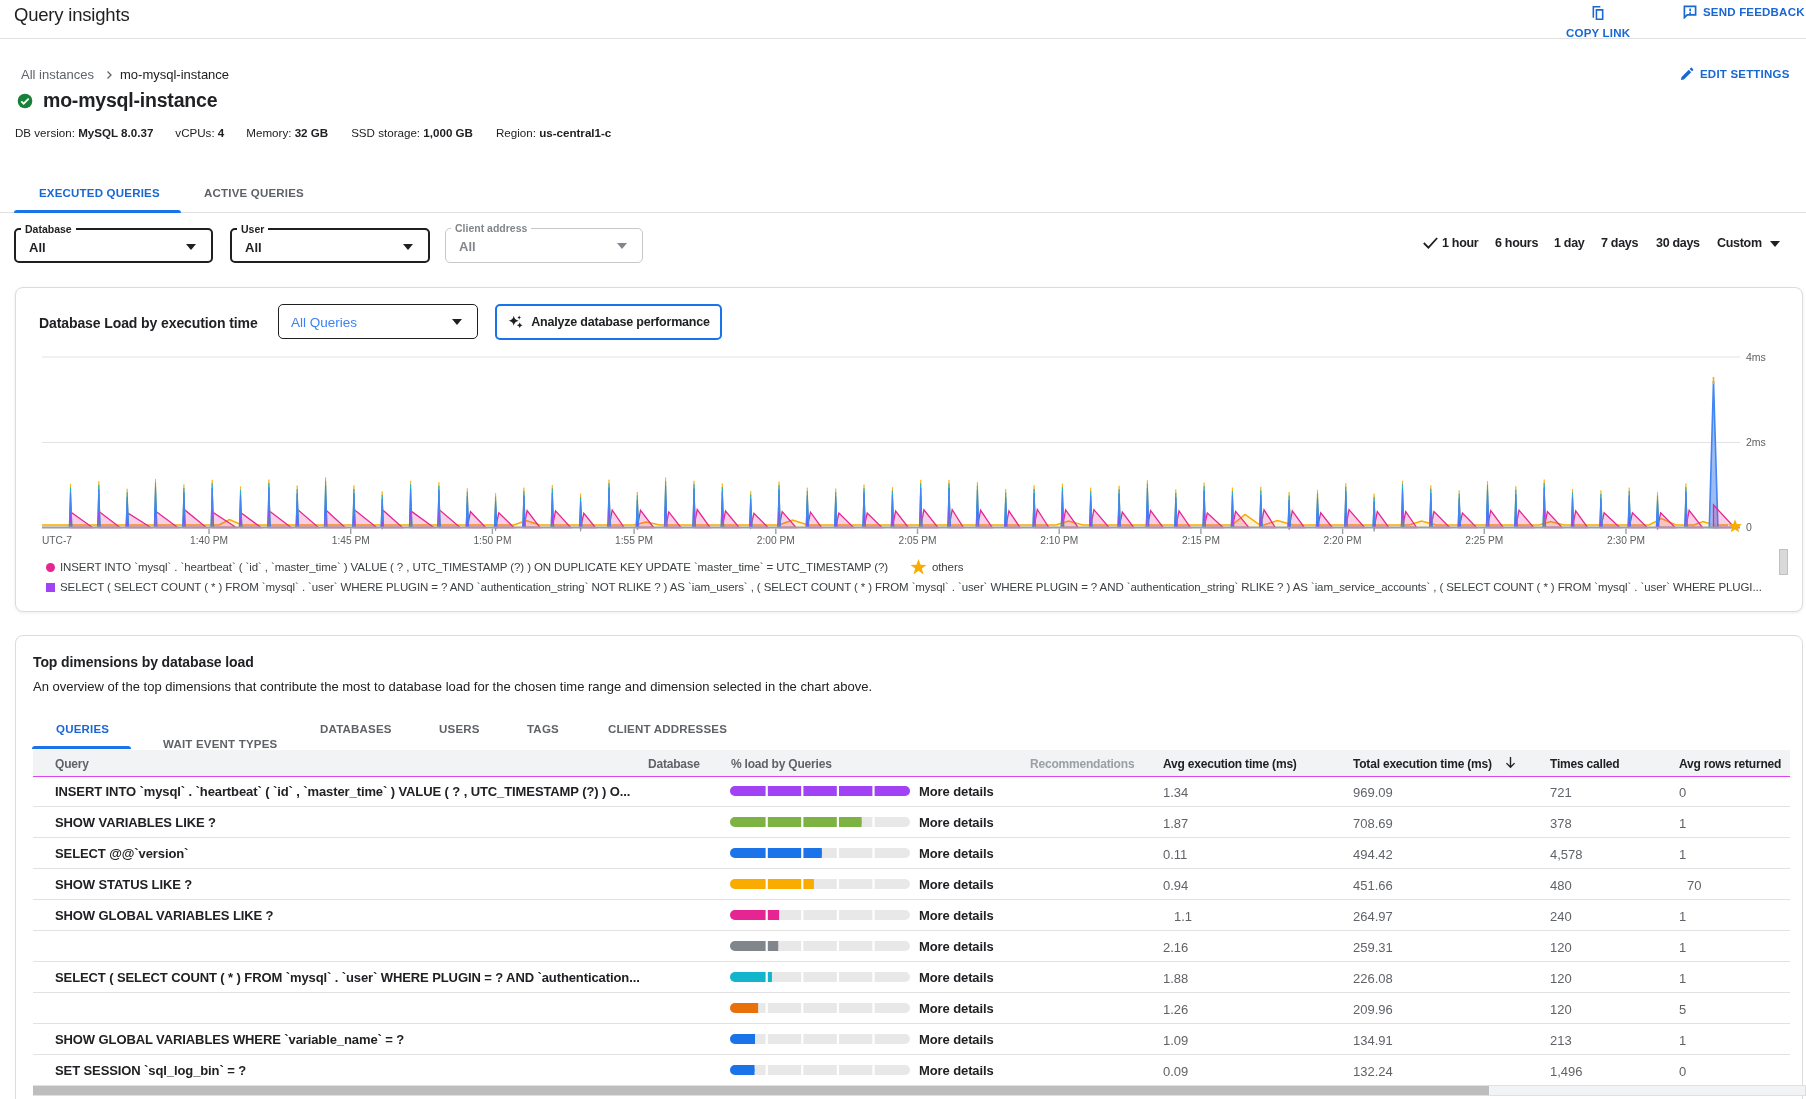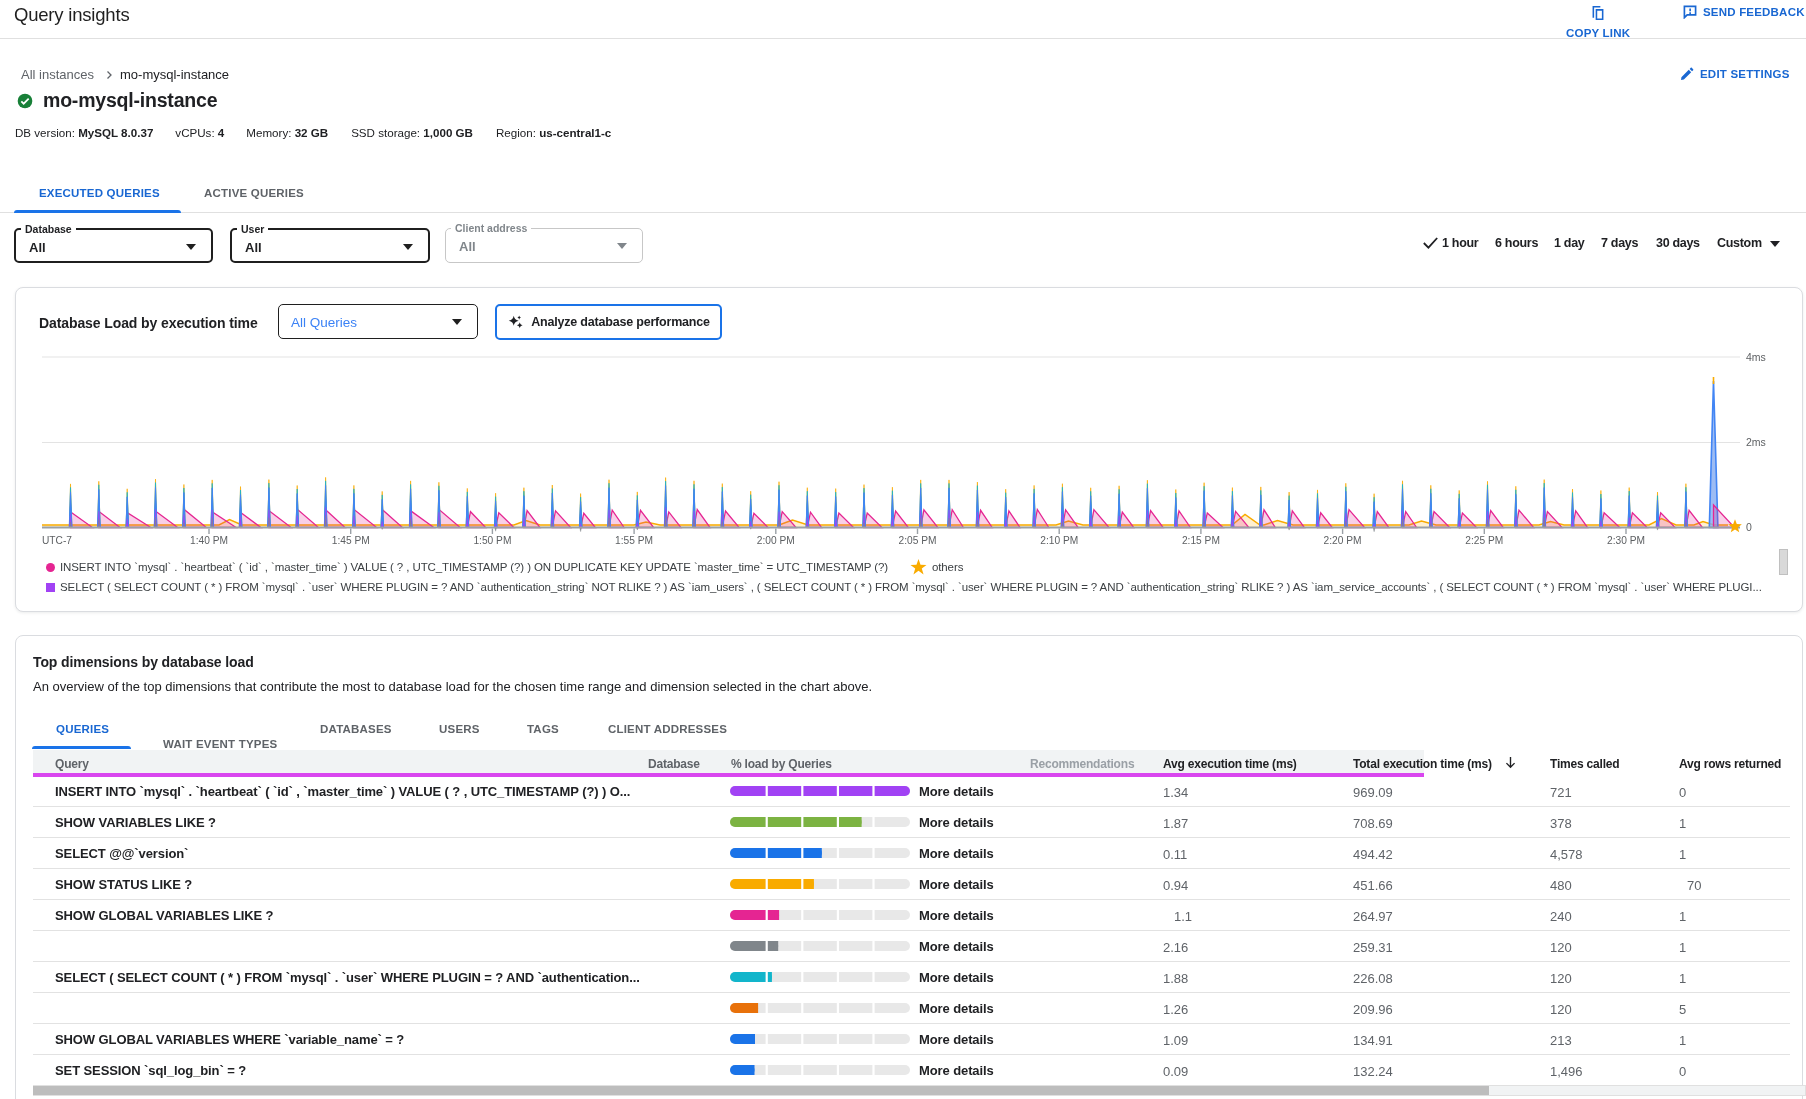--- a/index.html
+++ b/index.html
@@ -507,21 +507,21 @@
 <div class="abs" style="left:33px;top:679px;font-size:13px;letter-spacing:0;color:#202124">An overview of the top dimensions that contribute the most to database load for the chosen time range and dimension selected in the chart above.</div>
 
 <div class="tab" style="left:56px;top:723px;color:#1967d2">QUERIES</div>
 <div class="abs" style="left:32px;top:746px;width:99px;height:3px;background:#1a73e8;border-radius:3px 3px 0 0"></div>
 <div class="tab" style="left:163px;top:723px;margin-top:15px;">WAIT EVENT TYPES</div>
 <div class="tab" style="left:320px;top:723px;">DATABASES</div>
 <div class="tab" style="left:439px;top:723px;">USERS</div>
 <div class="tab" style="left:527px;top:723px;">TAGS</div>
 <div class="tab" style="left:608px;top:723px;">CLIENT ADDRESSES</div>
 
-<div class="abs" style="left:33px;top:750px;width:1391px;height:27px;background:#f1f3f4;border-bottom:4px solid #d946ef">
+<div class="abs" style="left:33px;top:750px;width:1757px;height:27px;background:#f1f3f4;border-bottom:1px solid #d946ef">
 <div class="th" style="left:22px;">Query</div>
 <div class="th" style="left:615px;">Database</div>
 <div class="th" style="left:698px;">% load by Queries</div>
 <div class="th" style="left:997px;color:#9aa0a6">Recommendations</div>
 <div class="th" style="left:1130px;color:#202124">Avg execution time (ms)</div>
 <div class="th" style="left:1320px;color:#202124">Total execution time (ms)</div>
 <svg style="position:absolute;left:1470px;top:5px" width="15" height="15" viewBox="0 0 24 24">
       <path d="M12 3 v16 M5.5 13 l6.5 6.5 6.5-6.5" fill="none" stroke="#202124" stroke-width="2.2"></path>
     </svg>
 <div class="th" style="left:1517px;color:#202124">Times called</div>

